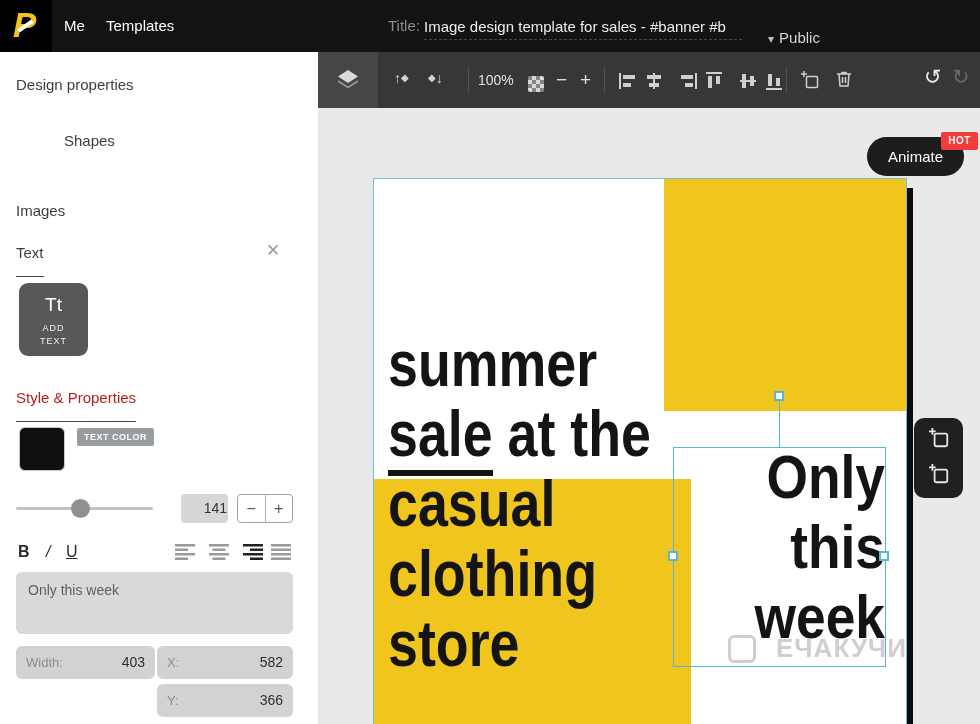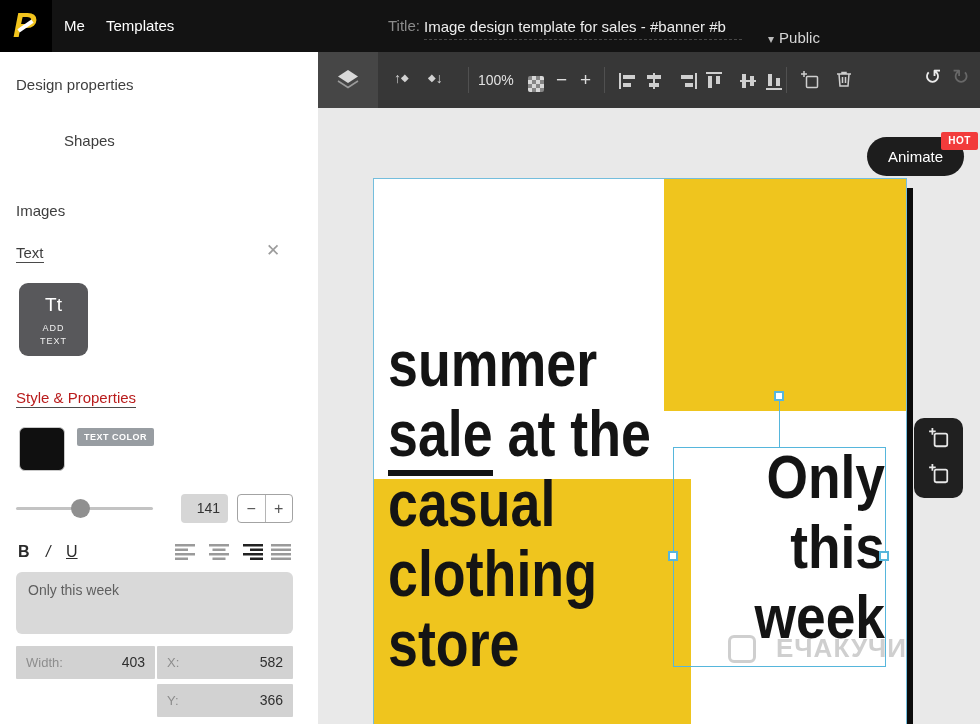--- a/index.html
+++ b/index.html
@@ -18,46 +18,46 @@
        border-bottom:1px dashed #484848;color:#ededed;font-size:15px;font-family:inherit;padding:0;outline:none;}
   .visibility{position:absolute;left:768px;top:29px;color:#d6d6d6;font-size:15px;cursor:pointer;}
   .visibility .caret{font-size:12px;color:#bbb;margin-right:5px;}
   .save-btn{position:absolute;left:852px;top:9px;width:112px;height:34px;border-radius:17px;background:#f0c11d;
        border:none;color:#fff;font-size:15px;font-family:inherit;cursor:pointer;}
 
   
   .sidebar{position:absolute;left:0;top:52px;width:318px;height:672px;background:#fff;}
   .side-item{position:absolute;left:16px;font-size:15px;color:#3e3e3e;cursor:pointer;line-height:22px;}
   .si-0{top:22px;} .si-1{top:78px;margin-left:48px;} .si-2{top:134px;margin-top:14px;} .si-3{top:190px;}
-  .underlined{border-bottom:1px solid #4a4a4a;padding-bottom:1px;}
+  .underlined{border-bottom:1px solid #4a4a4a;padding-bottom:15px;}
   .close{position:absolute;left:266px;top:188px;font-size:17px;color:#9c9c9c;cursor:pointer;}
   .add-text{position:absolute;left:19px;top:231px;width:69px;height:73px;border:none;border-radius:9px;
        background:#58585b;color:#fff;font-family:inherit;cursor:pointer;padding:0;}
   .add-text .tt{display:block;font-size:19px;margin:2px auto 6px;}
   .add-text .add-label{display:block;width:44px;margin:0 auto;font-size:9px;letter-spacing:1px;line-height:13px;color:#f0f0f0;}
   .style-heading{position:absolute;left:16px;top:337px;font-size:15px;color:#b91c1c;}
   .swatch{position:absolute;left:19px;top:375px;width:46px;height:44px;background:#101010;border:1px solid #c9c9c9;
        border-radius:6px;cursor:pointer;box-sizing:border-box;}
   .color-badge{position:absolute;left:77px;top:376px;padding:4px 7px;background:#989da2;border-radius:2px;color:#fff;
        font-size:9px;font-weight:bold;letter-spacing:.5px;}
   .slider-track{position:absolute;left:16px;top:455px;width:137px;height:3px;background:#c3c3c3;border-radius:2px;cursor:pointer;}
   .slider-knob{position:absolute;left:71px;top:447px;width:19px;height:19px;border-radius:50%;background:#909090;cursor:pointer;}
   .size-field{position:absolute;left:181px;top:442px;width:47px;height:29px;background:#d6d6d6;border-radius:4px;
-       line-height:29px;text-align:right;padding-right:8px;box-sizing:border-box;font-size:14px;color:#333;cursor:text;}
+       line-height:29px;text-align:right;padding-right:1px;box-sizing:border-box;font-size:14px;color:#333;cursor:text;}
   .stepper{position:absolute;left:237px;top:442px;width:56px;height:29px;border:1px solid #a3a3a3;border-radius:4px;
        background:#fff;display:flex;box-sizing:border-box;overflow:hidden;}
   .stepper button{flex:1;border:none;background:transparent;font-size:16px;color:#555;font-family:inherit;cursor:pointer;padding:0;}
   .stepper button + button{border-left:1px solid #b5b5b5;}
   .fmt{position:absolute;top:490px;font-size:16px;color:#2b2b2b;cursor:pointer;line-height:20px;}
   .fmt-b{left:18px;font-weight:bold;} .fmt-i{left:46px;font-style:italic;} .fmt-u{left:66px;text-decoration:underline;}
   .ta-ic{position:absolute;top:492px;cursor:pointer;}
   .ta-1{left:175px;} .ta-2{left:208px;} .ta-3{left:241px;} .ta-4{left:271px;}
   .text-area{position:absolute;left:16px;top:520px;width:277px;height:62px;background:#d9d9d9;border:none;border-radius:6px;
        padding:10px 12px;box-sizing:border-box;font-size:14px;color:#5f5f5f;font-family:inherit;resize:none;outline:none;}
-  .field{position:absolute;height:33px;background:#d2d2d2;border-radius:1px;font-size:13px;line-height:33px;cursor:text;}
+  .field{position:absolute;height:33px;background:#d2d2d2;border-radius:6px;font-size:13px;line-height:33px;cursor:text;}
   .field .lbl{color:#8d8d8d;margin-left:10px;}
   .field .val{position:absolute;right:10px;top:0;color:#2f2f2f;font-size:14px;}
   .f-width{left:16px;top:594px;width:139px;}
   .f-x{left:157px;top:594px;width:136px;}
   .f-y{left:157px;top:632px;width:136px;}
 
   
   .toolbar{position:absolute;left:318px;top:52px;width:662px;height:56px;background:#373737;}
   .tb-layers{position:absolute;left:0;top:0;width:60px;height:56px;background:#464646;display:flex;align-items:center;
        justify-content:center;cursor:pointer;}

